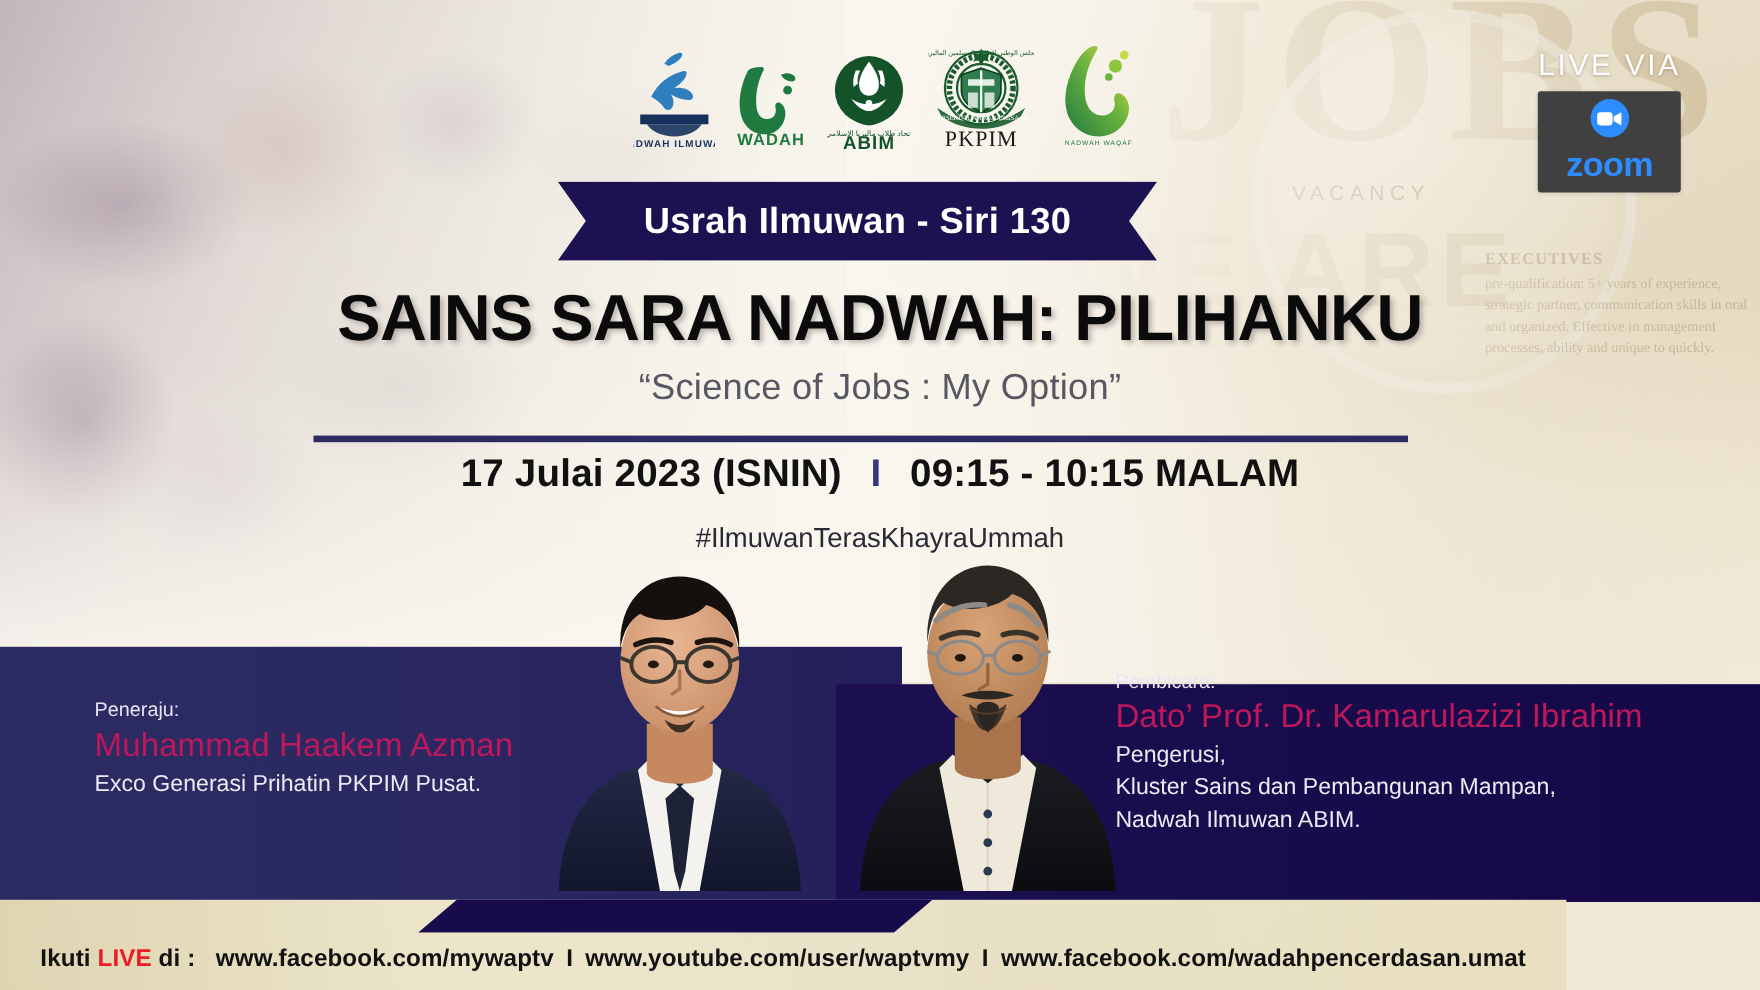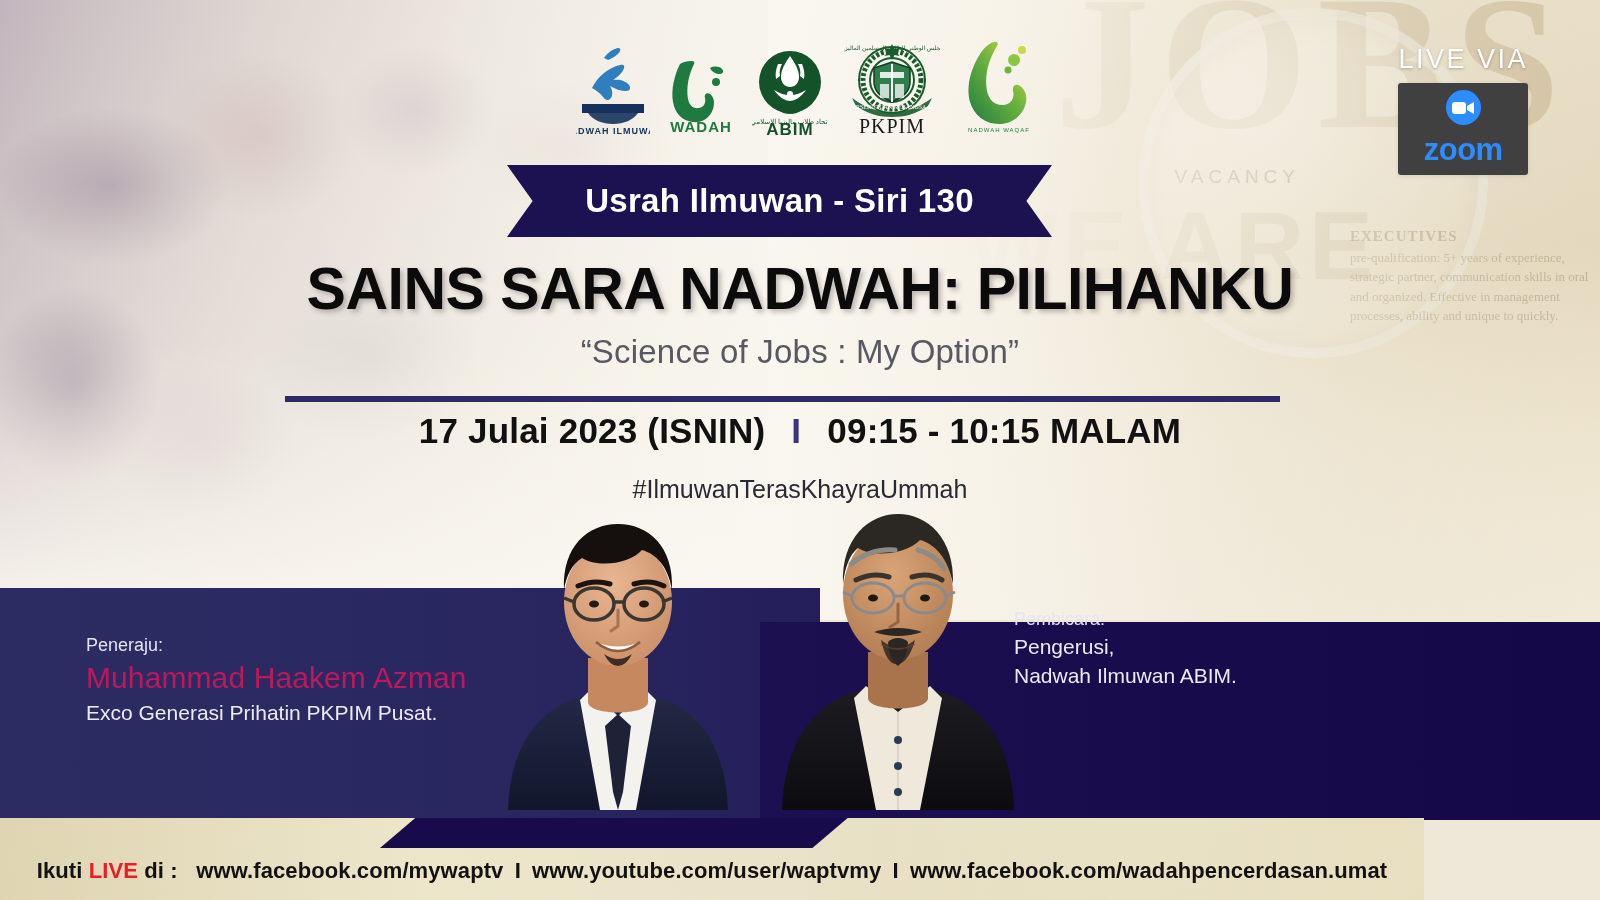--- a/index.html
+++ b/index.html
@@ -406,21 +406,23 @@
   </div>
 
   <div class="moderator">
     <div class="role-label">Peneraju:</div>
     <div class="person-name">Muhammad Haakem Azman</div>
     <div class="person-title">Exco Generasi Prihatin PKPIM Pusat.</div>
   </div>
 
   <div class="speaker">
     <div class="role-label">Pembicara:</div>
+    <div class="person-name">Dato’ Prof. Dr. Kamarulazizi Ibrahim</div>
     <div class="person-title">Pengerusi,</div>
+    <div class="person-title">Kluster Sains dan Pembangunan Mampan,</div>
     <div class="person-title">Nadwah Ilmuwan ABIM.</div>
   </div>
 
   <div class="footer">
     <div class="footer-tex"></div>
     <div class="footer-wedge"></div>
     <div class="footer-text">
       <span>Ikuti</span>
       <span class="live-red">LIVE</span>
       <span>di :</span>

